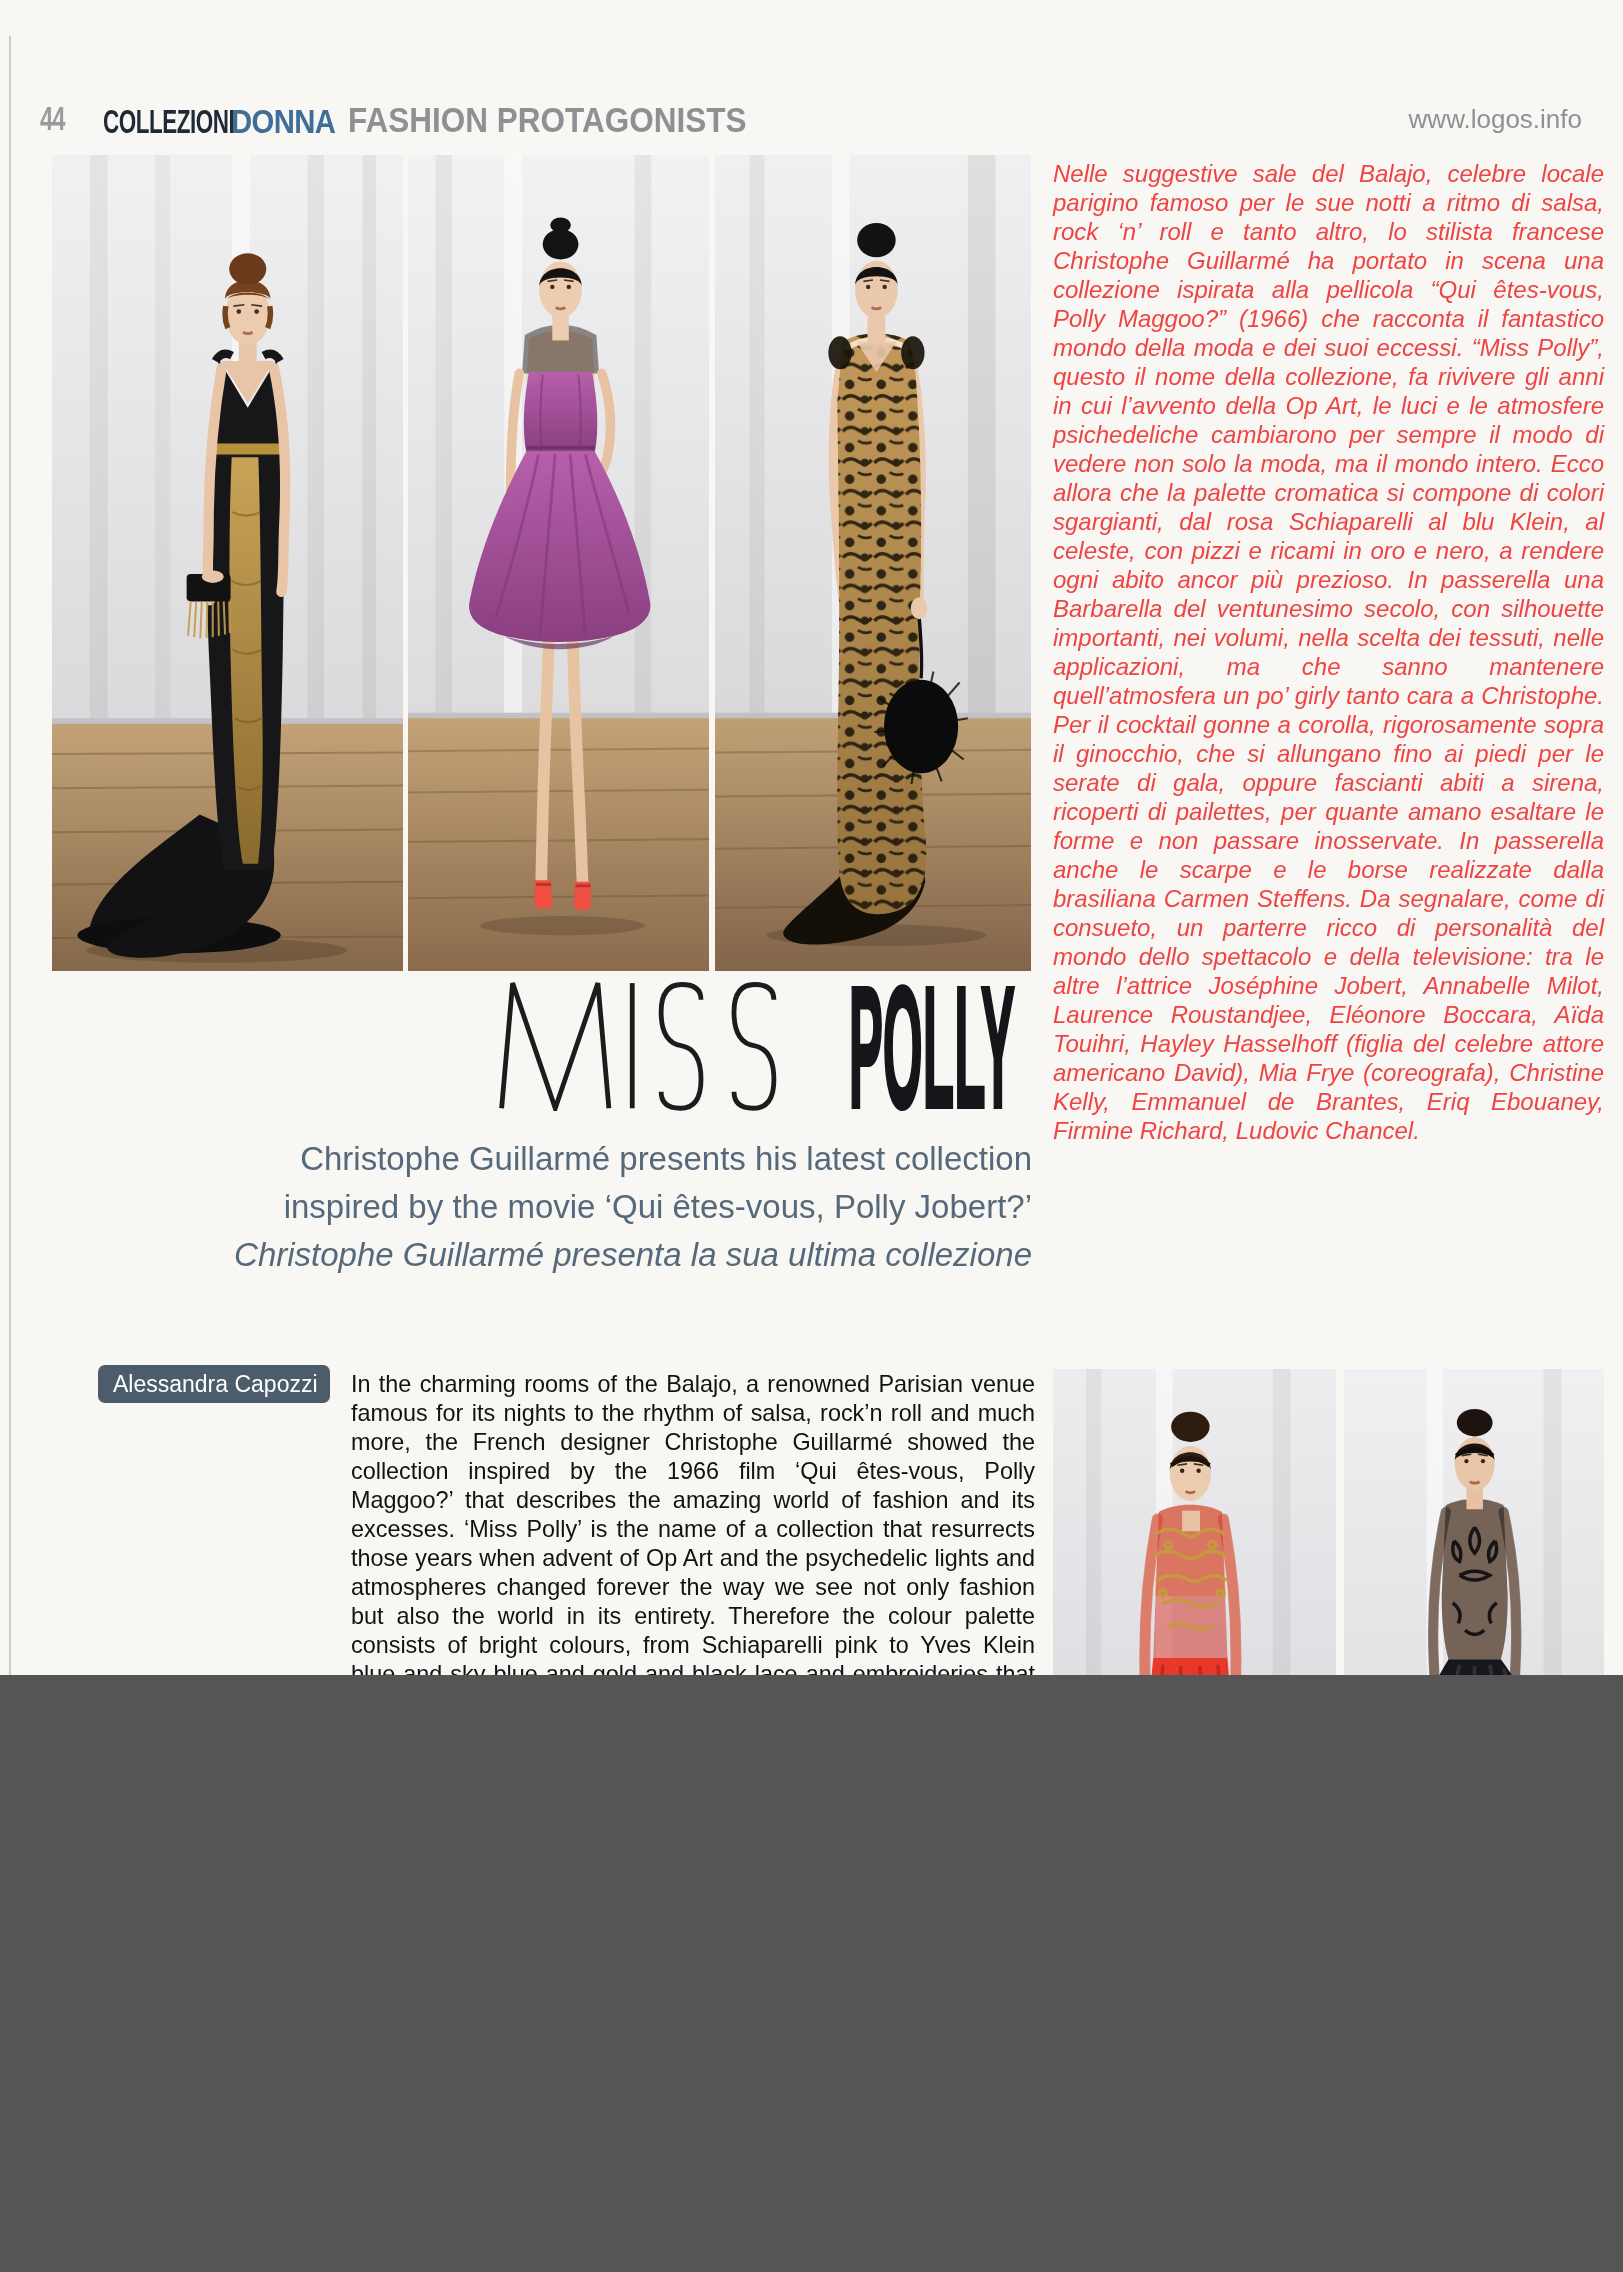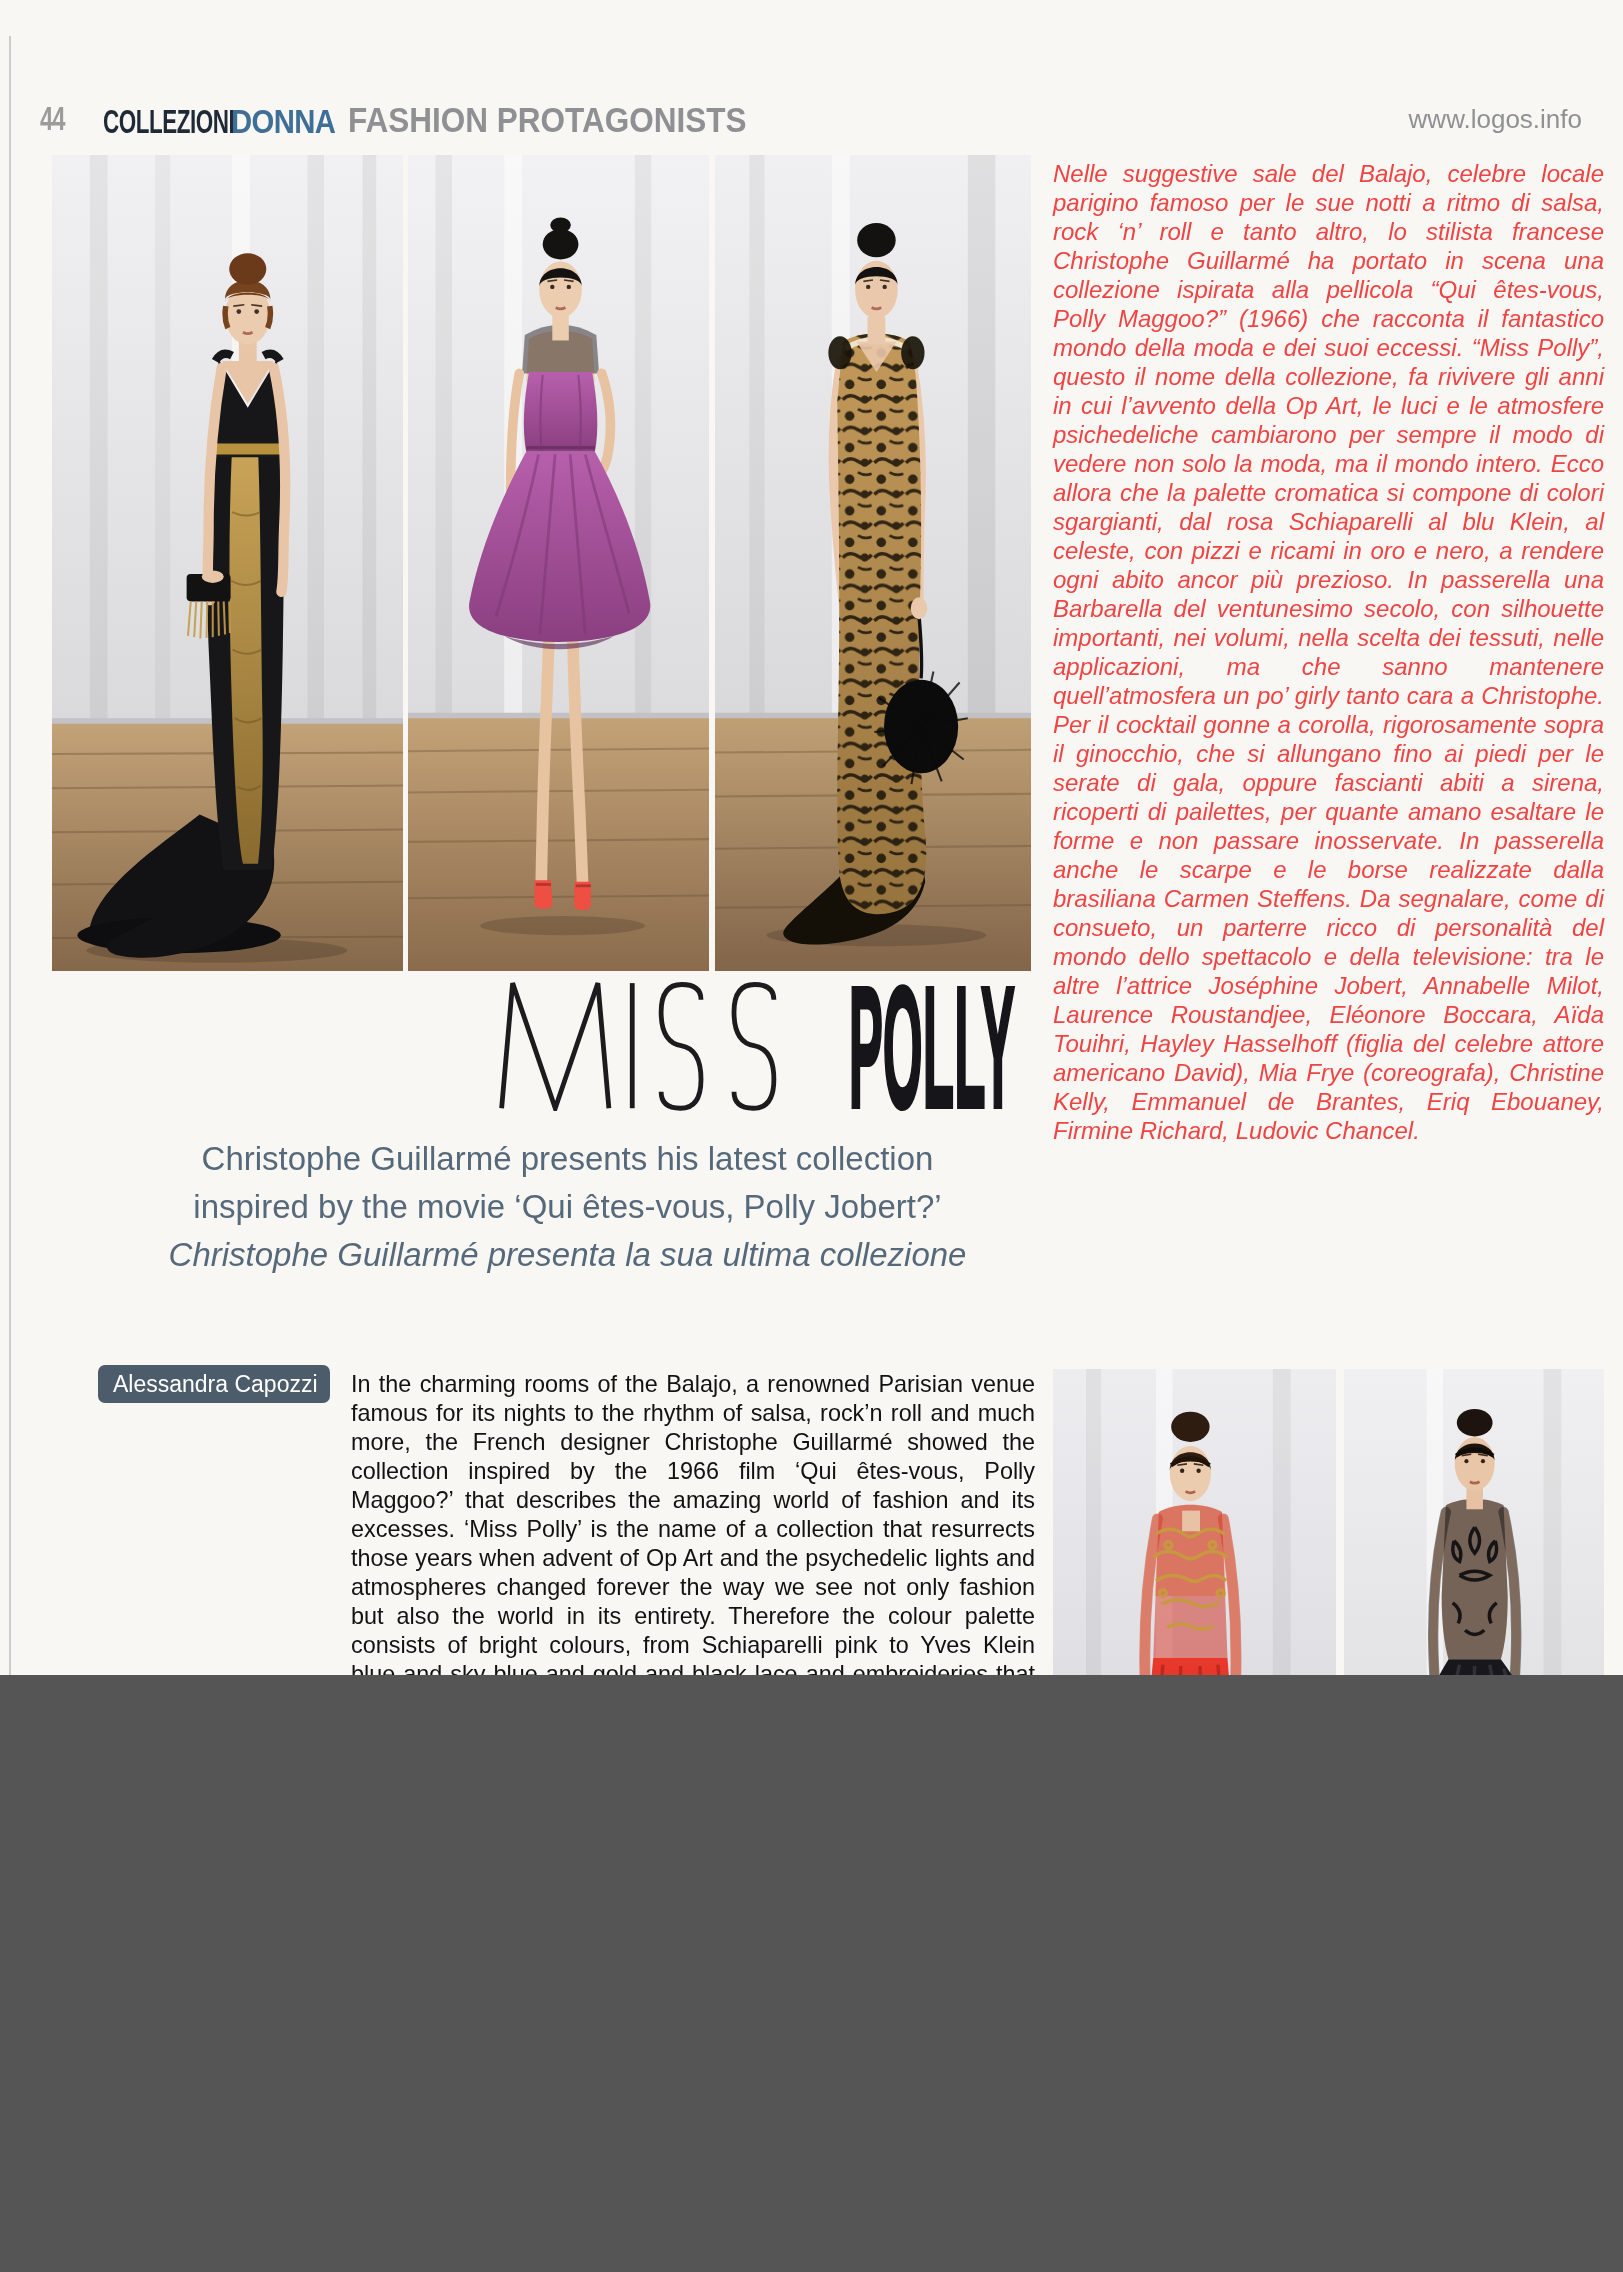--- a/index.html
+++ b/index.html
@@ -20,21 +20,21 @@
   
   .photo{position:absolute;overflow:hidden;}
   .photo svg{display:block;width:100%;height:100%;}
   
   .col-it{left:1053px;top:159px;width:551px;font-size:24px;line-height:29px;
           font-style:italic;text-align:justify;color:#ef4444;}
   
   .title-miss{left:493px;top:979px;width:317px;height:132px;}
   .title-polly{left:845px;top:979px;width:175px;height:132px;}
   
-  .standfirst{left:103px;top:1135px;width:929px;text-align:center;color:#56697b;
+  .standfirst{left:103px;top:1135px;width:929px;text-align:right;color:#56697b;
               font-size:33px;line-height:48px;}
   .standfirst .it{font-style:italic;}
   
   .author{left:98px;top:1365px;width:232px;height:38px;background:#4c5c6a;color:#fff;
           font-size:23px;line-height:38px;padding-left:15px;box-sizing:border-box;border-radius:7px;}
   
   .col-en{left:351px;top:1370px;width:684px;font-size:23.4px;line-height:29px;
           text-align:justify;color:#121212;}
   
   .bar{left:1053px;top:2150px;width:552px;height:32px;background:#415365;}

